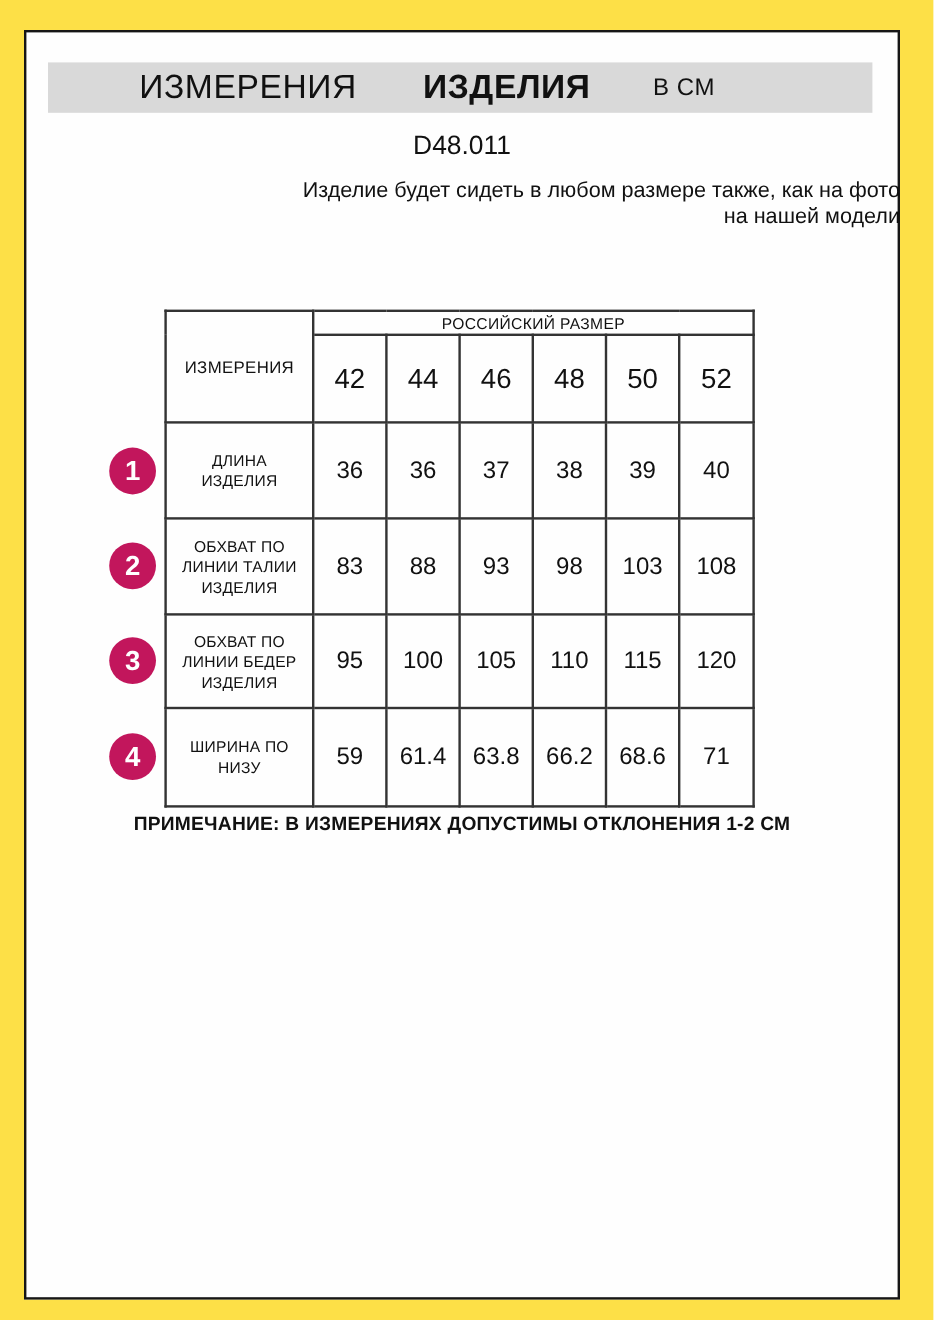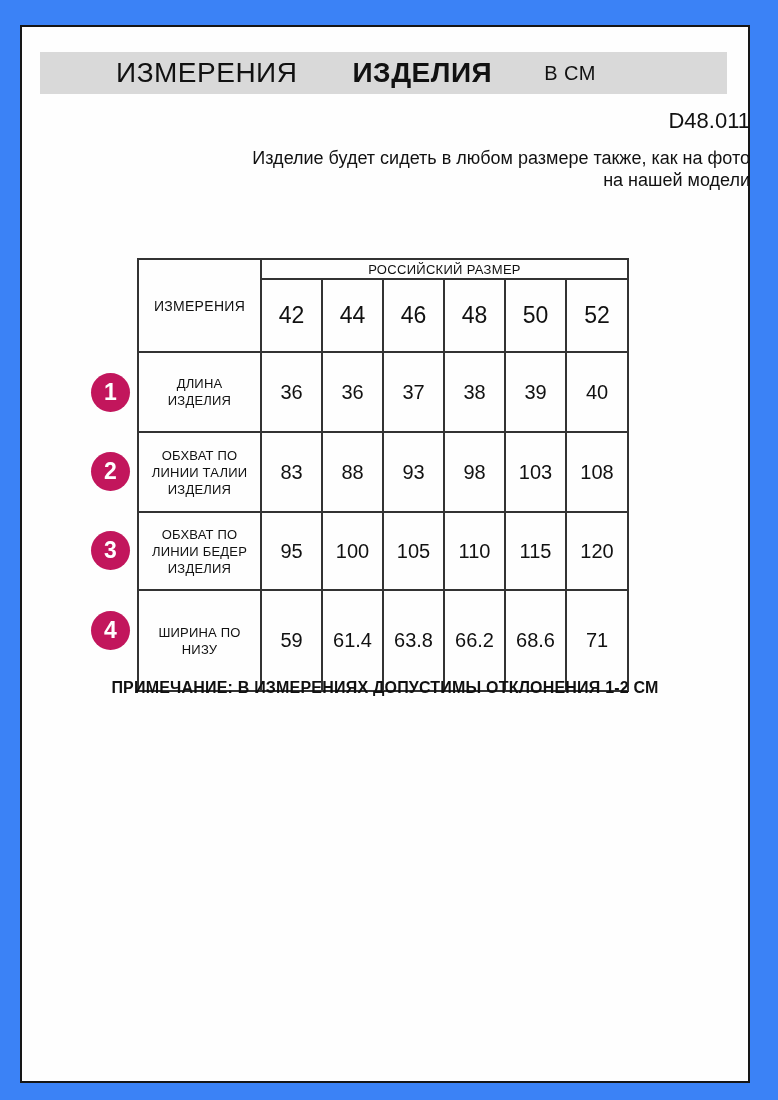--- a/index.html
+++ b/index.html
@@ -1,40 +1,40 @@
 <!DOCTYPE html>
 <html><head>
 <meta charset="utf-8">
 <style>
   * { margin:0; padding:0; box-sizing:border-box; }
   html,body { width:778px; height:1100px; background:#fdfdfd; }
   body { font-family:"Liberation Sans","DejaVu Sans",sans-serif; color:#111; }
-  .page { position:relative; width:778px; height:1100px; background:#3b82f6; overflow:hidden; }
+  .page { position:relative; width:778px; height:1100px; background:#fde047; overflow:hidden; }
   .frame { position:absolute; left:20px; top:25px; width:730px; height:1058px;
            border:2px solid #161616; background:#fefefe; }
   .titlebar { position:absolute; left:40px; top:52px; width:687px; height:42px;
               background:#d9d9d9; display:flex; align-items:center; }
   .title-w1 { margin-left:76px; font-size:28px; font-weight:normal; letter-spacing:0.5px; }
   .title-w2 { margin-left:55px; font-size:28px; font-weight:bold; letter-spacing:0.5px; }
   .title-unit { margin-left:52px; font-size:20px; font-weight:normal; letter-spacing:0.5px; }
-  .code { position:absolute; left:20px; top:108px; width:730px; text-align:right;
+  .code { position:absolute; left:20px; top:108px; width:730px; text-align:center;
           font-size:22px; }
   .subtitle { position:absolute; left:20px; top:147px; width:730px; text-align:right;
               font-size:18px; line-height:22px; }
   .sizetable { position:absolute; left:137px; top:258px; border-collapse:collapse; }
   .sizetable td, .sizetable th { border:2px solid #333; background:#fefefe;
         text-align:center; vertical-align:middle; font-weight:normal;margin-left:32px; }
   .col-label { width:123px; }
   .col-size  { width:61px; }
   .corner-cell { font-size:14px; letter-spacing:0.3px; }
   .group-cell { height:20px; font-size:13px; letter-spacing:0.3px; }
   .size-cell { height:73px; font-size:23px; font-weight:bold; }
   .label-cell { font-size:13px; line-height:17px; padding:4px 6px; letter-spacing:0.2px; }
   .value-cell { font-size:20px; }
-  .r1 td { height:80px; } .r2 td { height:80px; } .r3 td { height:78px; } .r4 td { height:101px; }
+  .r1 td { height:80px; } .r2 td { height:80px; } .r3 td { height:78px; } .r4 td { height:82px; }
   .badge { position:absolute; left:91px; width:39px; height:39px; border-radius:50%;
            background:#c2165c; color:#fff; font-size:23px; font-weight:bold;
            display:flex; align-items:center; justify-content:center; }
   .badge1 { top:373px; } .badge2 { top:452px; } .badge3 { top:531px; } .badge4 { top:611px; }
   .note { position:absolute; left:20px; top:679px; width:730px; text-align:center;
           font-size:16px; font-weight:bold; letter-spacing:0.2px; }
 </style>
 </head>
 <body>
 

